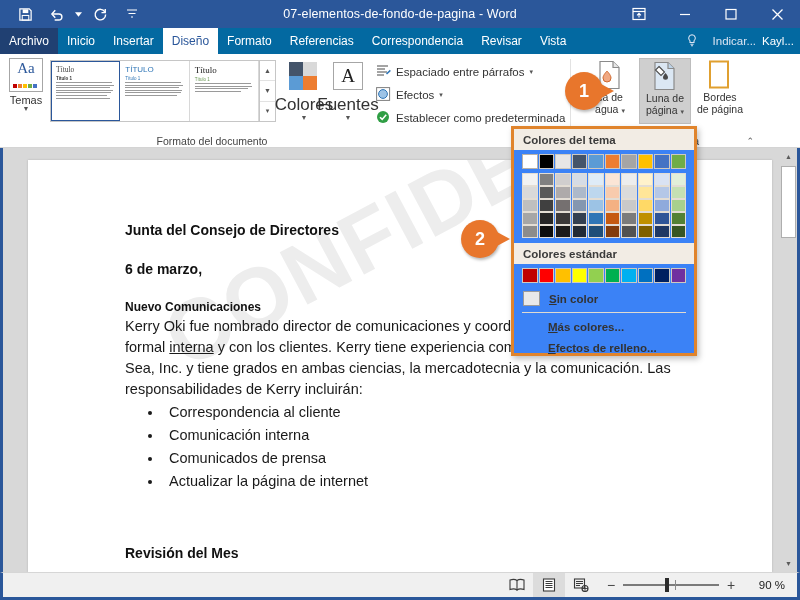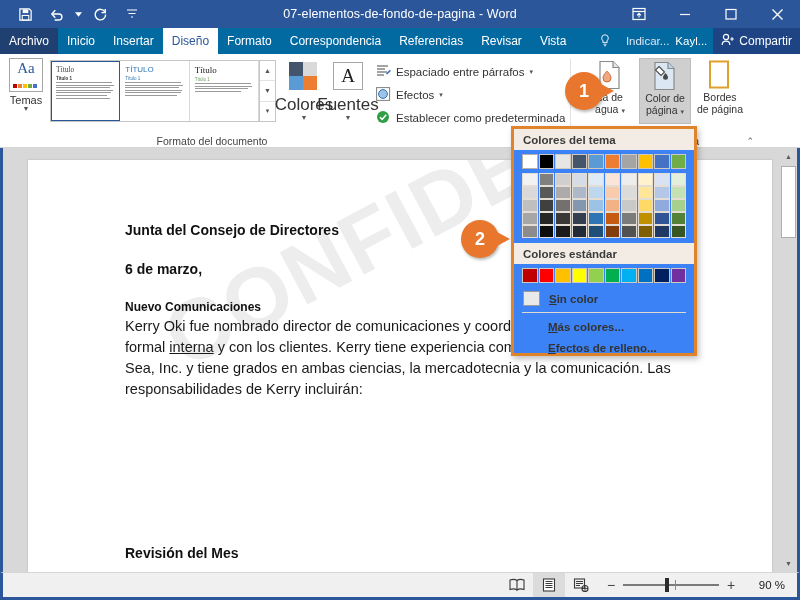--- a/index.html
+++ b/index.html
@@ -272,45 +272,35 @@
       </div>
     </div>
   </div>
 
   <div class="tabbar">
     <div class="tab file">Archivo</div>
     <div class="tab">Inicio</div>
     <div class="tab">Insertar</div>
     <div class="tab active">Diseño</div>
     <div class="tab">Formato</div>
+    <div class="tab">Referencias</div>
     <div class="tab">Correspondencia</div>
-    <div class="tab">Referencias</div>
     <div class="tab">Revisar</div>
     <div class="tab">Vista</div>
     <div class="tabbar-right">
       <div class="tellme">
         <span>
           <svg width="10" height="13" viewBox="0 0 10 13">
               <path d="M5 .8a3.4 3.4 0 0 1 2 6.1v1.6H3V6.9A3.4 3.4 0 0 1 5 .8z" fill="none" stroke="#dbe4f3" stroke-width="1.1"></path>
               <path d="M3.4 10.3h3.2M4 11.8h2" stroke="#dbe4f3" stroke-width="1.1"></path>
             </svg>
         </span>
         <span>Indicar...</span>
       </div>
       <div class="userid">Kayl...</div>
-      <div class="share">
-        <span>
-          <svg width="14" height="13" viewBox="0 0 14 13">
-              <circle cx="5" cy="4" r="2.6" fill="none" stroke="#fff" stroke-width="1.2"></circle>
-              <path d="M1.2 12c0-2.4 1.7-3.8 3.8-3.8S8.8 9.6 8.8 12" fill="none" stroke="#fff" stroke-width="1.2"></path>
-              <path d="M11 4.2v3.6M9.2 6h3.6" stroke="#fff" stroke-width="1.2"></path>
-            </svg>
-        </span>
-        <span>Compartir</span>
-      </div>
     </div>
   </div>
 
   <div class="ribbon">
 
     <div class="rgroup temas">
       <div class="bigbtn">
         <div class="aa-tile">
           <span class="aa">Aa</span>
           <span class="aa-swatches">
@@ -445,21 +435,21 @@
       <div class="fbtn sel" style="left:61px;">
         <div class="ficon">
           <svg width="28" height="30" viewBox="0 0 28 30">
               <path d="M5 1.5h13l6 6v21H5z" fill="#dbe7f3" stroke="#8a8a8a" stroke-width="1.2"></path>
               <path d="M18 1.5v6h6" fill="#bfd4e8" stroke="#8a8a8a" stroke-width="1.2"></path>
               <path d="M9 5.5 14.5 11 11 14.5 5.5 9z" fill="#fff" stroke="#4a4a4a" stroke-width="1.1"></path>
               <path d="M15.5 12c1.6 2 2.5 3.2 2.5 4.2a2.5 2.5 0 1 1-5 0c0-1 .9-2.2 2.5-4.2z" fill="#4a4a4a"></path>
             </svg>
         </div>
         <div class="flbl">
-          <span>Color de</span><br>
+          <span>Luna de</span><br>
           <span>página</span> <span class="caret">▾</span>
         </div>
       </div>
       <div class="fbtn" style="left:116px;">
         <div class="ficon">
           <svg width="28" height="30" viewBox="0 0 28 30">
               <rect x="5" y="1.5" width="18" height="26" fill="#fff" stroke="#e0a030" stroke-width="2"></rect>
             </svg>
         </div>
         <div class="flbl">
@@ -473,20 +463,26 @@
   </div>
 
   <div class="docarea">
     <div class="page">
       <div class="watermark">CONFIDENCIAL</div>
       <div class="doc-body">
         <div class="d-h">Junta del Consejo de Directores</div>
         <div class="d-h">6 de marzo,</div>
         <div class="d-h2">Nuevo Comunicaciones</div>
         <div class="d-p"><span>Kerry Oki fue nombrado director de comunicaciones y coordinará la comunicación formal </span><u>interna</u><span> y con los clientes. Kerry tiene experiencia como administrador en Luna Sea, Inc. y tiene grados en ambas ciencias, la mercadotecnia y la comunicación. Las responsabilidades de Kerry incluirán:</span></div>
+        <ul class="d-ul">
+          <li>Correspondencia al cliente</li>
+          <li>Comunicación interna</li>
+          <li>Comunicados de prensa</li>
+          <li>Actualizar la página de internet</li>
+        </ul>
       </div>
       <div class="d-h3">Revisión del Mes</div>
     </div>
 
     <div class="vsb">
       <div class="arr">▲</div>
       <div class="thumb"></div>
       <div class="arr" style="position:absolute;bottom:0;">▼</div>
     </div>
   </div>

